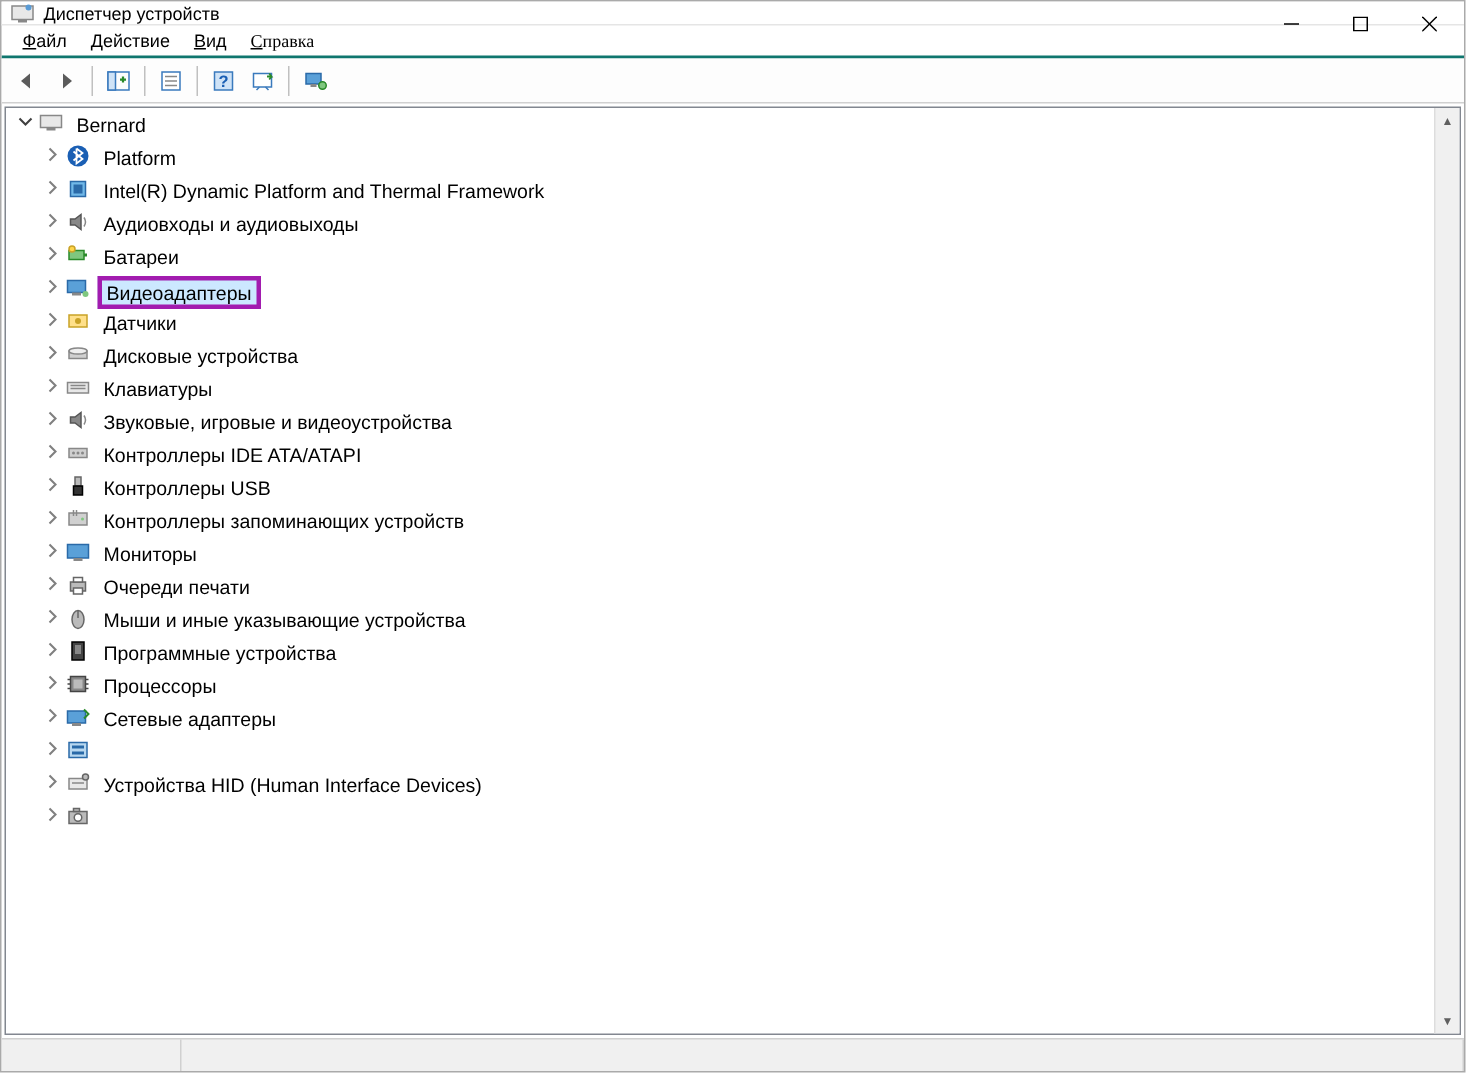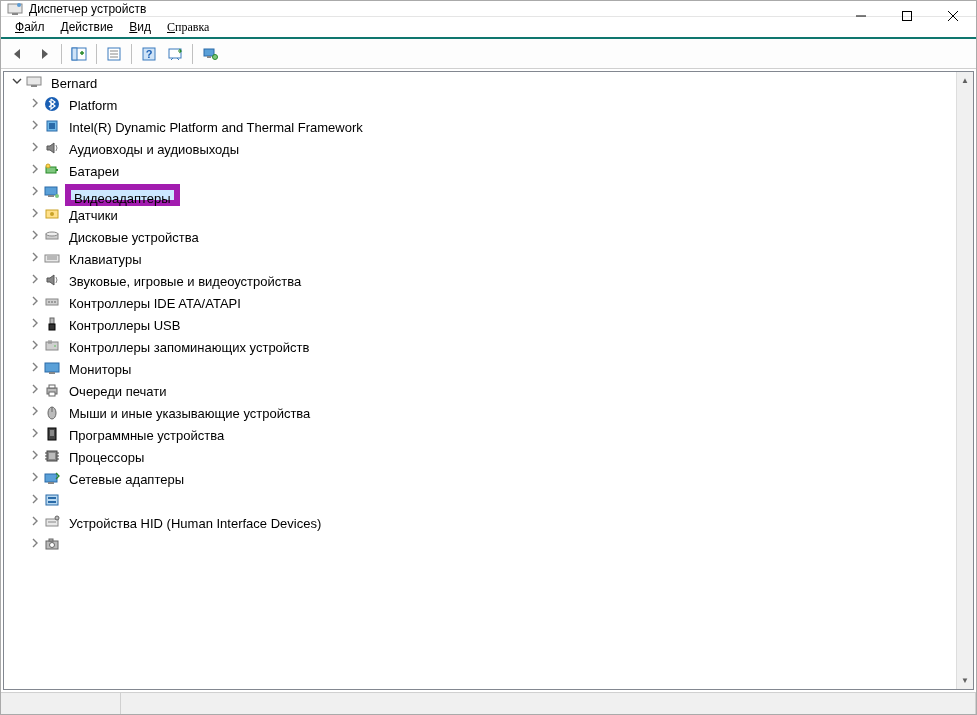--- a/index.html
+++ b/index.html
@@ -105,21 +105,21 @@
     width: 16px; height: 16px;
     margin-right: 5px;
     display: flex; align-items: center; justify-content: center;
   }
   .tree-node .node-label {
     padding: 1px 3px;
     border: 1px solid transparent;
   }
   .tree-node.selected .node-label {
     background: #cce8ff;
-    border: 6px solid #a21caf;
+    border: 3px solid #a21caf;
   }
   .root-node { padding-left: 6px; }
   .child-node { padding-left: 24px; }
   
   .statusbar {
     height: 22px;
     border-top: 1px solid #d0d0d0;
     background: #f0f0f0;
     display: flex;
   }

